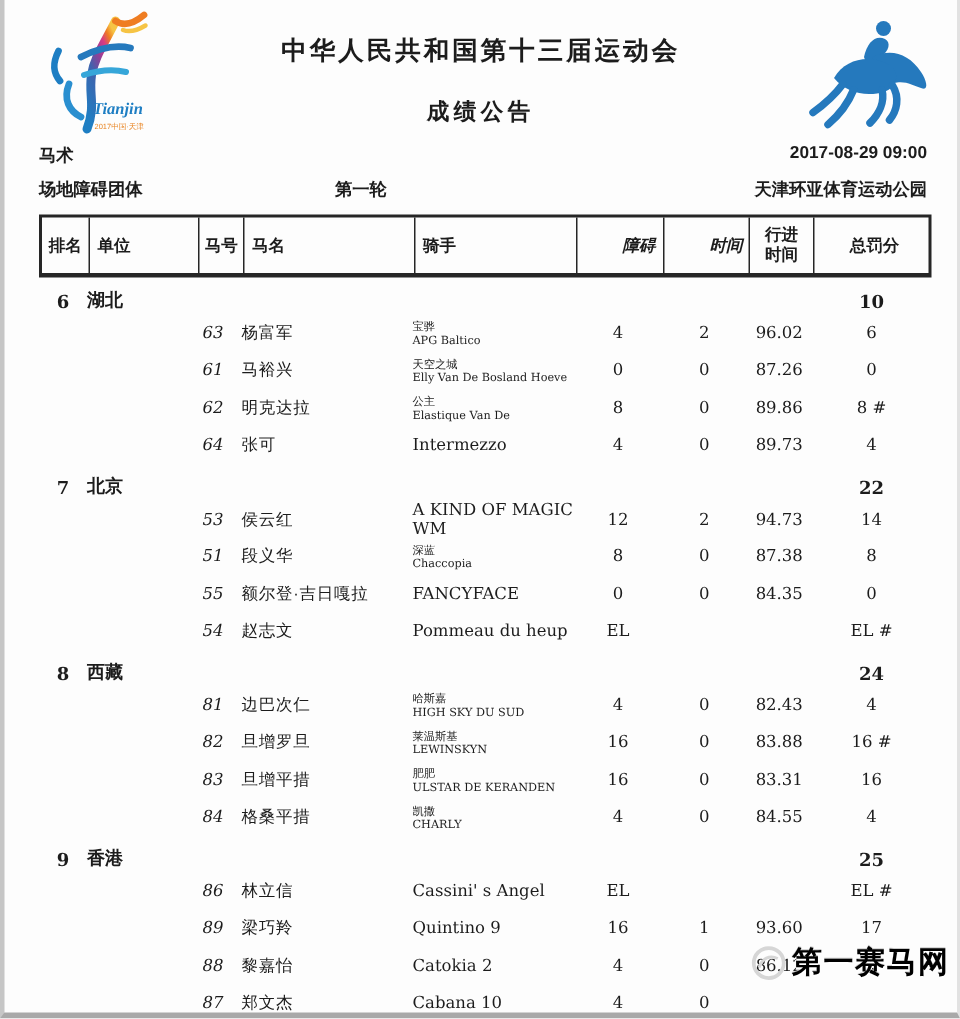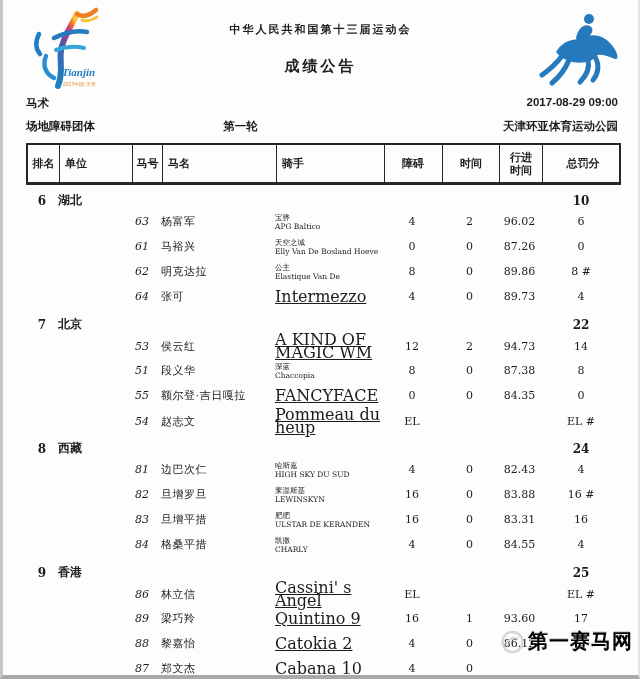--- a/index.html
+++ b/index.html
@@ -7,21 +7,21 @@
     width:640px;height:679px;box-sizing:border-box;position:relative;
     background:#fdfdfd;color:#1c1c1c;overflow:hidden;
     font-family:"Liberation Sans",sans-serif;
     border-left:3px solid #c6c6c6;border-right:2px solid #e2e2e2;border-bottom:4px solid #a9a9a9;
   }
   
   .hdr{position:relative;height:92px;}
   .logo-left{position:absolute;left:24px;top:6px;}
   .logo-right{position:absolute;right:14px;top:8px;}
   .titles{position:absolute;left:0;right:0;top:22px;text-align:center;}
-  .title{font-size:11px;font-weight:bold;letter-spacing:2px;margin:0;}
+  .title{font-size:17px;font-weight:bold;letter-spacing:2px;margin:0;}
   .subtitle{font-size:15px;font-weight:bold;letter-spacing:3px;margin:20px 0 0 0;}
   
   .meta{padding:0 20px 0 23px;font-weight:bold;font-size:11.5px;}
   .meta-row1{display:flex;justify-content:space-between;margin-top:4px;}
   .meta-row2{display:flex;margin-top:8px;}
   .meta-row2 .m-left{flex:1;text-align:left;}
   .meta-row2 .m-center{flex:1;text-align:left;font-family:Liberation Serif, serif;}
   .meta-row2 .m-right{flex:1;text-align:right;}
   
   .tbl{margin:9px 0 0 23px;width:595px;}
@@ -30,41 +30,41 @@
     border:2px solid #262626;border-bottom-width:3px;height:37px;
     font-size:11px;font-weight:bold;box-sizing:content-box;
   }
   .hc{border-right:1.5px solid #262626;display:flex;align-items:center;box-sizing:border-box;}
   .hc:last-child{border-right:none;}
   .hc-center{justify-content:center;}
   .hc-pad{padding-left:5px;}
   .hc-penalty{flex-direction:column;padding:0;align-items:stretch;}
   .pen-top{height:17px;display:flex;align-items:center;justify-content:center;border-bottom:1.5px solid #262626;box-sizing:border-box;}
   .pen-bot{flex:1;display:grid;grid-template-columns:58px 57px;}
-  .pen-bot .pb{display:flex;align-items:center;justify-content:flex-end;padding-right:18px;box-sizing:border-box;}
+  .pen-bot .pb{display:flex;align-items:center;justify-content:flex-end;padding-right:5px;box-sizing:border-box;font-style:italic;}
   .pen-bot .pb.first{border-right:1.5px solid #262626;}
   .hc-ridetime{flex-direction:column;justify-content:center;line-height:13px;align-items:center;}
   
   .tbody{font-size:11px;}
   .group-header{
     display:grid;grid-template-columns:32px 73px 1fr 80px;
     margin-top:7px;height:17px;align-items:center;font-weight:bold;font-size:12px;
   }
   .g-rank{text-align:center;font-family:"DejaVu Serif",serif;}
   .g-total{text-align:center;font-family:"DejaVu Serif",serif;}
   .row{
     display:grid;grid-template-columns:32px 73px 30px 114px 108px 58px 57px 43px 80px;
     height:25px;align-items:center;
   }
   .c-no{text-align:center;padding-right:8px;font-family:"DejaVu Serif",serif;font-size:11px;font-style:italic;}
   .c-rider{font-size:11px;letter-spacing:.5px;}
   .c-horse{line-height:1;}
   .c-horse .cn{display:block;font-size:7.5px;line-height:9px;}
   .c-horse .en{display:block;font-size:7.5px;line-height:9px;font-family:"DejaVu Serif",serif;}
-  .row.single .en{font-size:16px;line-height:13px;text-decoration:underline;}
+  .row.single .en{font-size:11px;line-height:13px;}
   .c-val{text-align:center;font-family:"DejaVu Serif",serif;font-size:11px;}
   
   .watermark{
     position:absolute;left:497px;top:628px;display:flex;align-items:center;gap:3px;
     color:#000000;font-weight:bold;font-size:20px;letter-spacing:1px;
     text-shadow:0 1px 0 #ffffff,0 -1px 0 #c9c9c9;white-space:nowrap;pointer-events:none;
   }
 </style>
 </head>
 <body>

